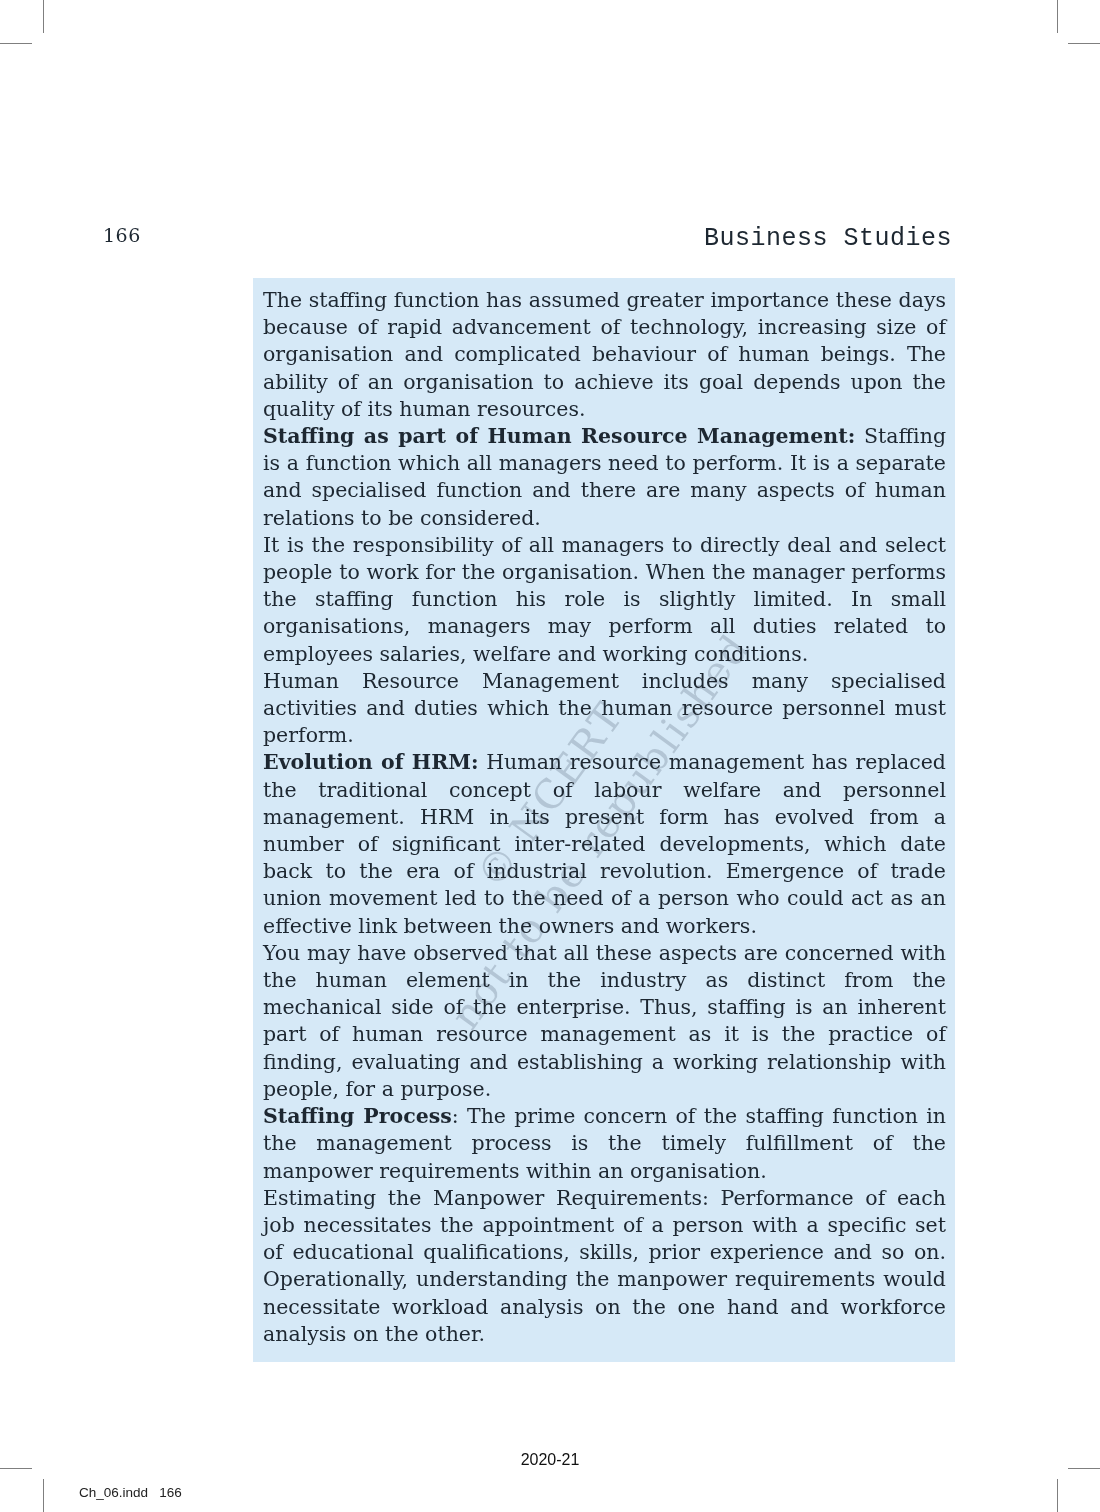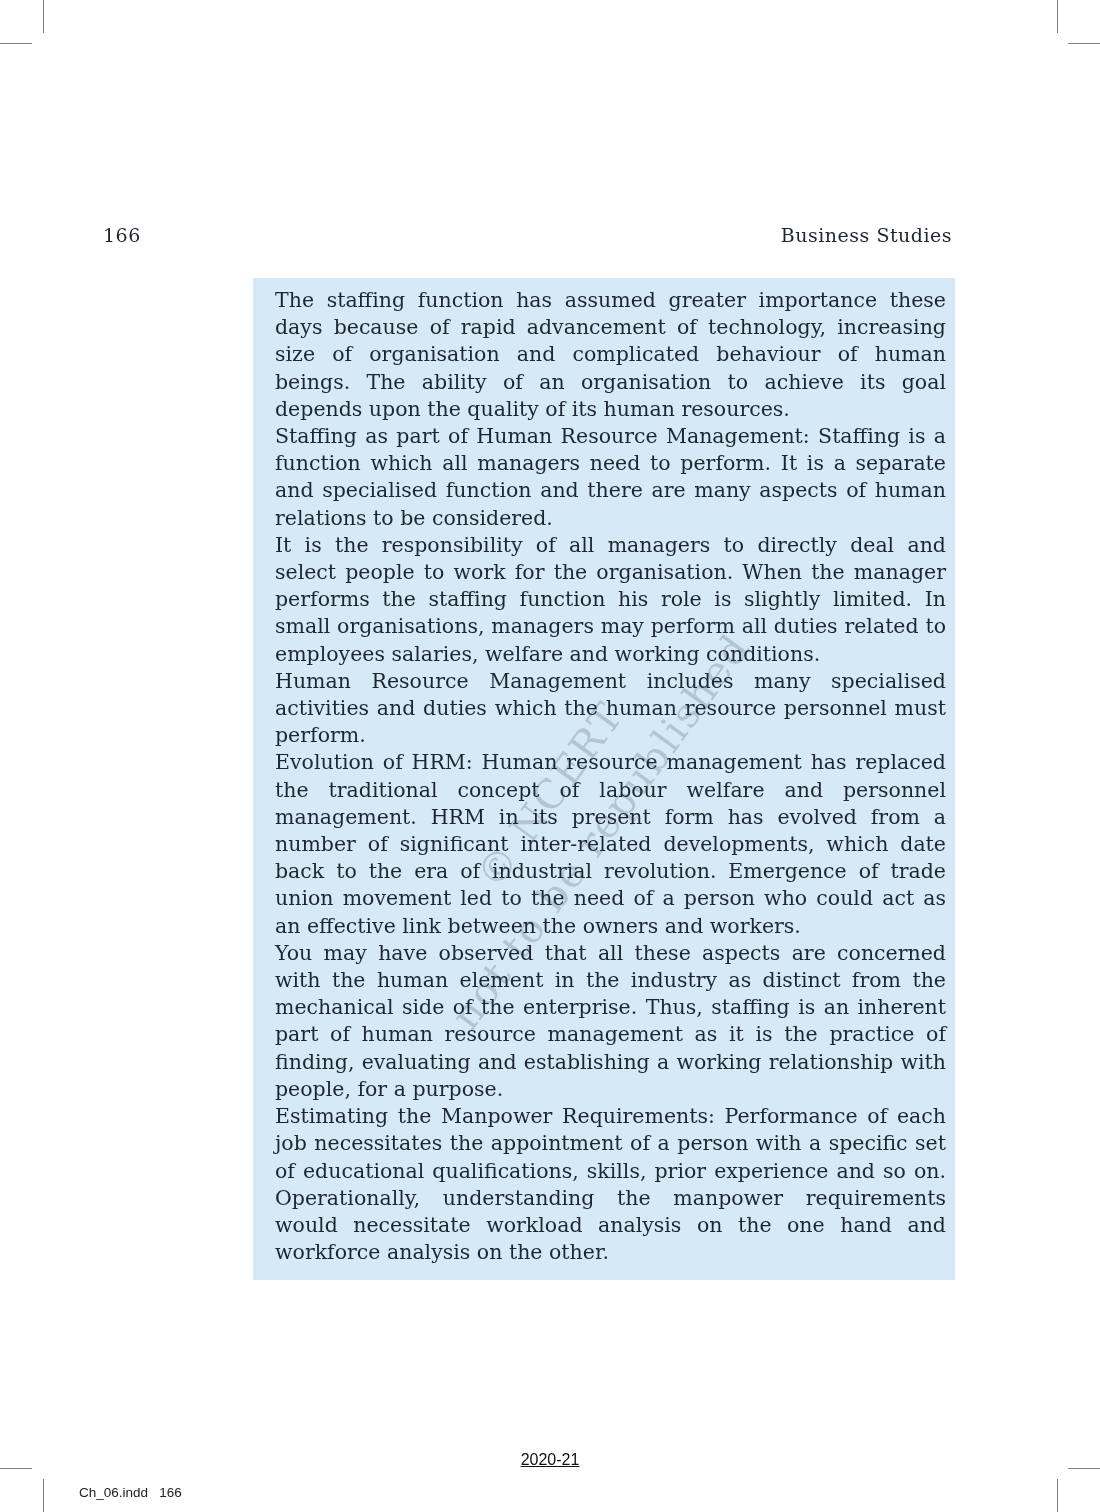--- a/index.html
+++ b/index.html
@@ -23,59 +23,59 @@
   .mark.bl-h { left: 0;     top: 1468px;  width: 32px; height: 1px;  }
   .mark.br-v { left: 1057px;top: 1479px;  width: 1px;  height: 33px; }
   .mark.br-h { left: 1068px;top: 1468px;  width: 32px; height: 1px;  }
 
   .page-number {
     position: absolute; left: 103px; top: 224px;
     font-size: 19px; letter-spacing: 0.5px;
   }
   .running-head {
     position: absolute; right: 148px; top: 224px;
-    font-size: 19px; letter-spacing: 0.5px;
+    font-size: 25px; letter-spacing: 0.5px; font-family: Liberation Mono, monospace;
   }
 
   .content-box {
     position: absolute;
     left: 253px; top: 278px;
     width: 702px;
     background: #d6e9f7;
     padding: 9px 9px 14px 10px;
   }
-  .box-text { position: relative; z-index: 1; margin-left: 12px; }
+  .box-text { position: relative; z-index: 1; }
   .box-text p {
     font-size: 20.5px;
     line-height: 27.2px;
     text-align: justify;
     color: #1d2731;
   }
-  .lead-bold   { font-weight: normal; }
+  .lead-bold   { font-weight: bold; }
   .lead-italic { }
 
   .watermark {
     position: absolute;
     left: 322px; top: 535px;
     transform: translate(-50%, -50%) rotate(-54deg);
     z-index: 0;
     text-align: center;
     white-space: nowrap;
     font-size: 40px;
     line-height: 62px;
     letter-spacing: 2px;
     color: rgba(116, 132, 148, 0.35);
     pointer-events: none;
   }
 
   .year-mark {
     position: absolute; left: 0; right: 0; top: 1451px;
     text-align: center;
     font-family: "Liberation Sans", "DejaVu Sans", sans-serif;
-    font-size: 16px; color: #111111; text-decoration: underline;
+    font-size: 16px; color: #111111;
   }
   .footer-left {
     position: absolute; left: 79px; top: 1485px;
     font-family: "Liberation Sans", "DejaVu Sans", sans-serif;
     font-size: 13.5px; color: #222222;
   }
   .footer-right {
     position: absolute; right: 53px; top: 1557px;
     font-family: "Liberation Sans", "DejaVu Sans", sans-serif;
     font-size: 13.5px; color: #222222;
@@ -106,20 +106,21 @@
       <div>© NCERT</div>
       <div>not to be republished</div>
     </div>
     <div class="box-text">
       <p><span>The staffing function has assumed greater importance these days because of rapid advancement of technology, increasing size of organisation and complicated behaviour of human beings. The ability of an organisation to achieve its goal depends upon the quality of its human resources.</span></p>
       <p><span class="lead-bold">Staffing as part of Human Resource Management:</span><span> Staffing is a function which all managers need to perform. It is a separate and specialised function and there are many aspects of human relations to be considered.</span></p>
       <p><span>It is the responsibility of all managers to directly deal and select people to work for the organisation. When the manager performs the staffing function his role is slightly limited. In small organisations, managers may perform all duties related to employees salaries, welfare and working conditions.</span></p>
       <p><span>Human Resource Management includes many specialised activities and duties which the human resource personnel must perform.</span></p>
       <p><span class="lead-bold">Evolution of HRM:</span><span> Human resource management has replaced the traditional concept of labour welfare and personnel management. HRM in its present form has evolved from a number of significant inter-related developments, which date back to the era of industrial revolution. Emergence of trade union movement led to the need of a person who could act as an effective link between the owners and workers.</span></p>
       <p><span>You may have observed that all these aspects  are concerned with the human element in the industry as distinct from the mechanical side of the enterprise. Thus, staffing is an inherent part of human resource management as it is the practice of finding, evaluating and establishing a working relationship with people, for a purpose.</span></p>
+      <p><span class="lead-bold">Staffing Process</span><span>: The prime concern of the staffing function in the management process is the timely fulfillment of the manpower requirements within an organisation.</span></p>
       <p><span class="lead-italic">Estimating the Manpower Requirements:</span><span> Performance of each job necessitates the appointment of a person with a specific set of educational qualifications, skills, prior experience and so on. Operationally, understanding the manpower requirements would necessitate workload analysis on the one hand and workforce analysis on the other.</span></p>
     </div>
   </div>
 
   <div class="year-mark">2020-21</div>
   <div class="footer-left pre">Ch_06.indd   166</div>
   <div class="footer-right pre">04-10-2019   2:07:44 PM</div>
 
 </div>
 

